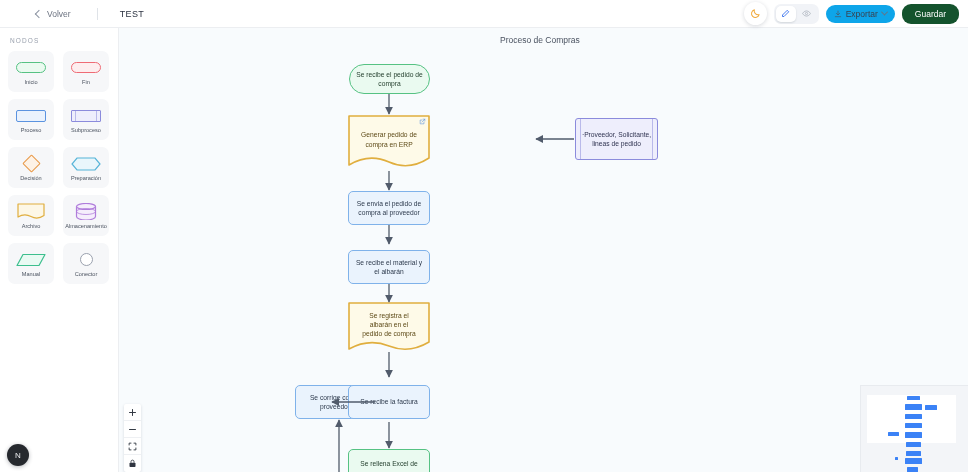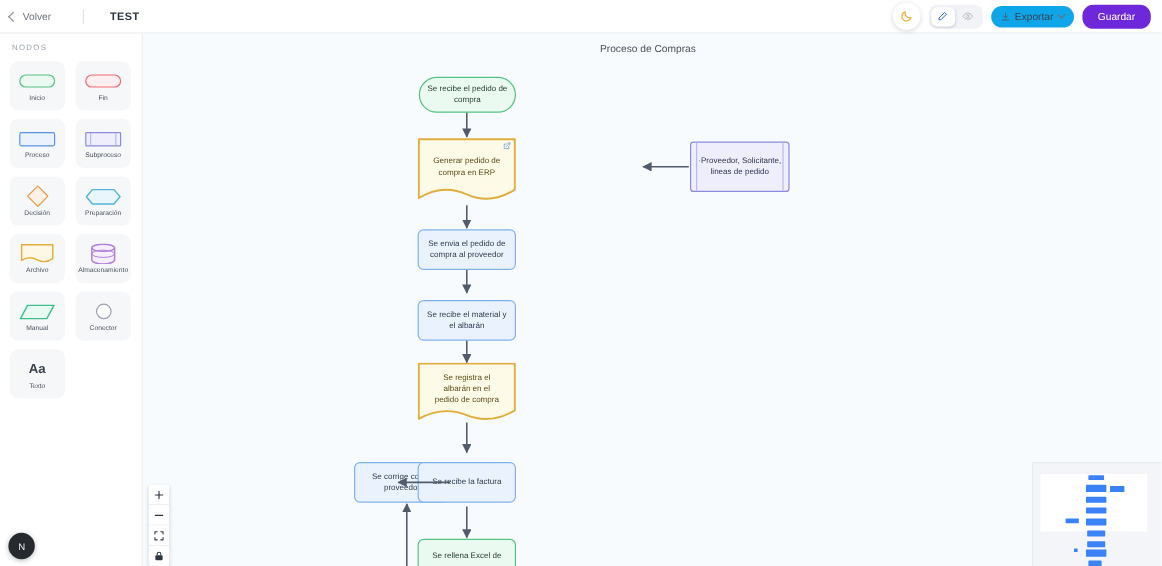--- a/index.html
+++ b/index.html
@@ -13,38 +13,38 @@
 
   
   .header {
     position: absolute; top: 0; left: 0;
     width: 968px; height: 28px;
     background: #ffffff;
     border-bottom: 1px solid #eceef1;
     display: flex; align-items: center;
     z-index: 40;
   }
-  .hdr-left { display: flex; align-items: center; padding-left: 4px; gap: 14px; }
+  .hdr-left { display: flex; align-items: center; padding-left: 22px; gap: 14px; margin-left: 10px; }
   .back-btn {
     display: flex; align-items: center; gap: 4px;
     font-size: 8.5px; color: #6b7280;
     cursor: pointer; padding: 2px 4px; border-radius: 4px;
   }
   .chev-left {
     width: 6px; height: 6px;
     border-left: 1.2px solid #8b93a1;
     border-bottom: 1.2px solid #8b93a1;
     transform: rotate(45deg);
     margin-right: 1px;
   }
   .hdr-sep {
     width: 1px; height: 12px; background: #dfe3e8; margin: 0 8px;
   }
   .doc-title {
-    font-size: 9px; font-weight: bold; color: #2b3240; letter-spacing: .4px;
+    font-size: 9px; font-weight: normal; color: #2b3240; letter-spacing: .4px;
   }
   .hdr-right {
     margin-left: auto; display: flex; align-items: center; gap: 7px;
     padding-right: 9px;
   }
   .theme-btn {
     width: 23px; height: 23px; border-radius: 50%;
     background: #ffffff; box-shadow: 0 1px 4px rgba(30,40,60,.18);
     display: flex; align-items: center; justify-content: center;
     cursor: pointer;
@@ -68,21 +68,21 @@
     padding: 4px 8px; font-size: 8.5px; color: #39414f;
     cursor: pointer; border: none;
   }
   .chev-down {
     width: 5px; height: 5px;
     border-right: 1.1px solid #6b7280;
     border-bottom: 1.1px solid #6b7280;
     transform: rotate(45deg) translate(-1px,-1px);
   }
   .save-btn {
-    background: #6d28d9; color: #fff;
+    background: #14532d; color: #fff;
     font-size: 8.5px; font-weight: 500;
     border: none; border-radius: 9px;
     padding: 5px 13px; cursor: pointer;
   }
 
   
   .sidebar {
     position: absolute; top: 28px; left: 0;
     width: 119px; height: 444px;
     background: #ffffff;
@@ -354,26 +354,20 @@
         <div class="cap">Manual</div>
       </div>
 
       <div class="node-card">
         <div class="shape-wrap">
           <div style="width:13px;height:13px;border:1.2px solid #9aa1ae;border-radius:50%;background:#fff;"></div>
         </div>
         <div class="cap">Conector</div>
       </div>
 
-      <div class="node-card">
-        <div class="shape-wrap">
-          <span class="aa">Aa</span>
-        </div>
-        <div class="cap">Texto</div>
-      </div>
 
     </div>
   </div>
 
   <div class="canvas">
 
     <div class="canvas-title">Proceso de Compras</div>
 
     <svg class="edge" style="left:0;top:0;width:849px;height:444px;">
       <defs>

